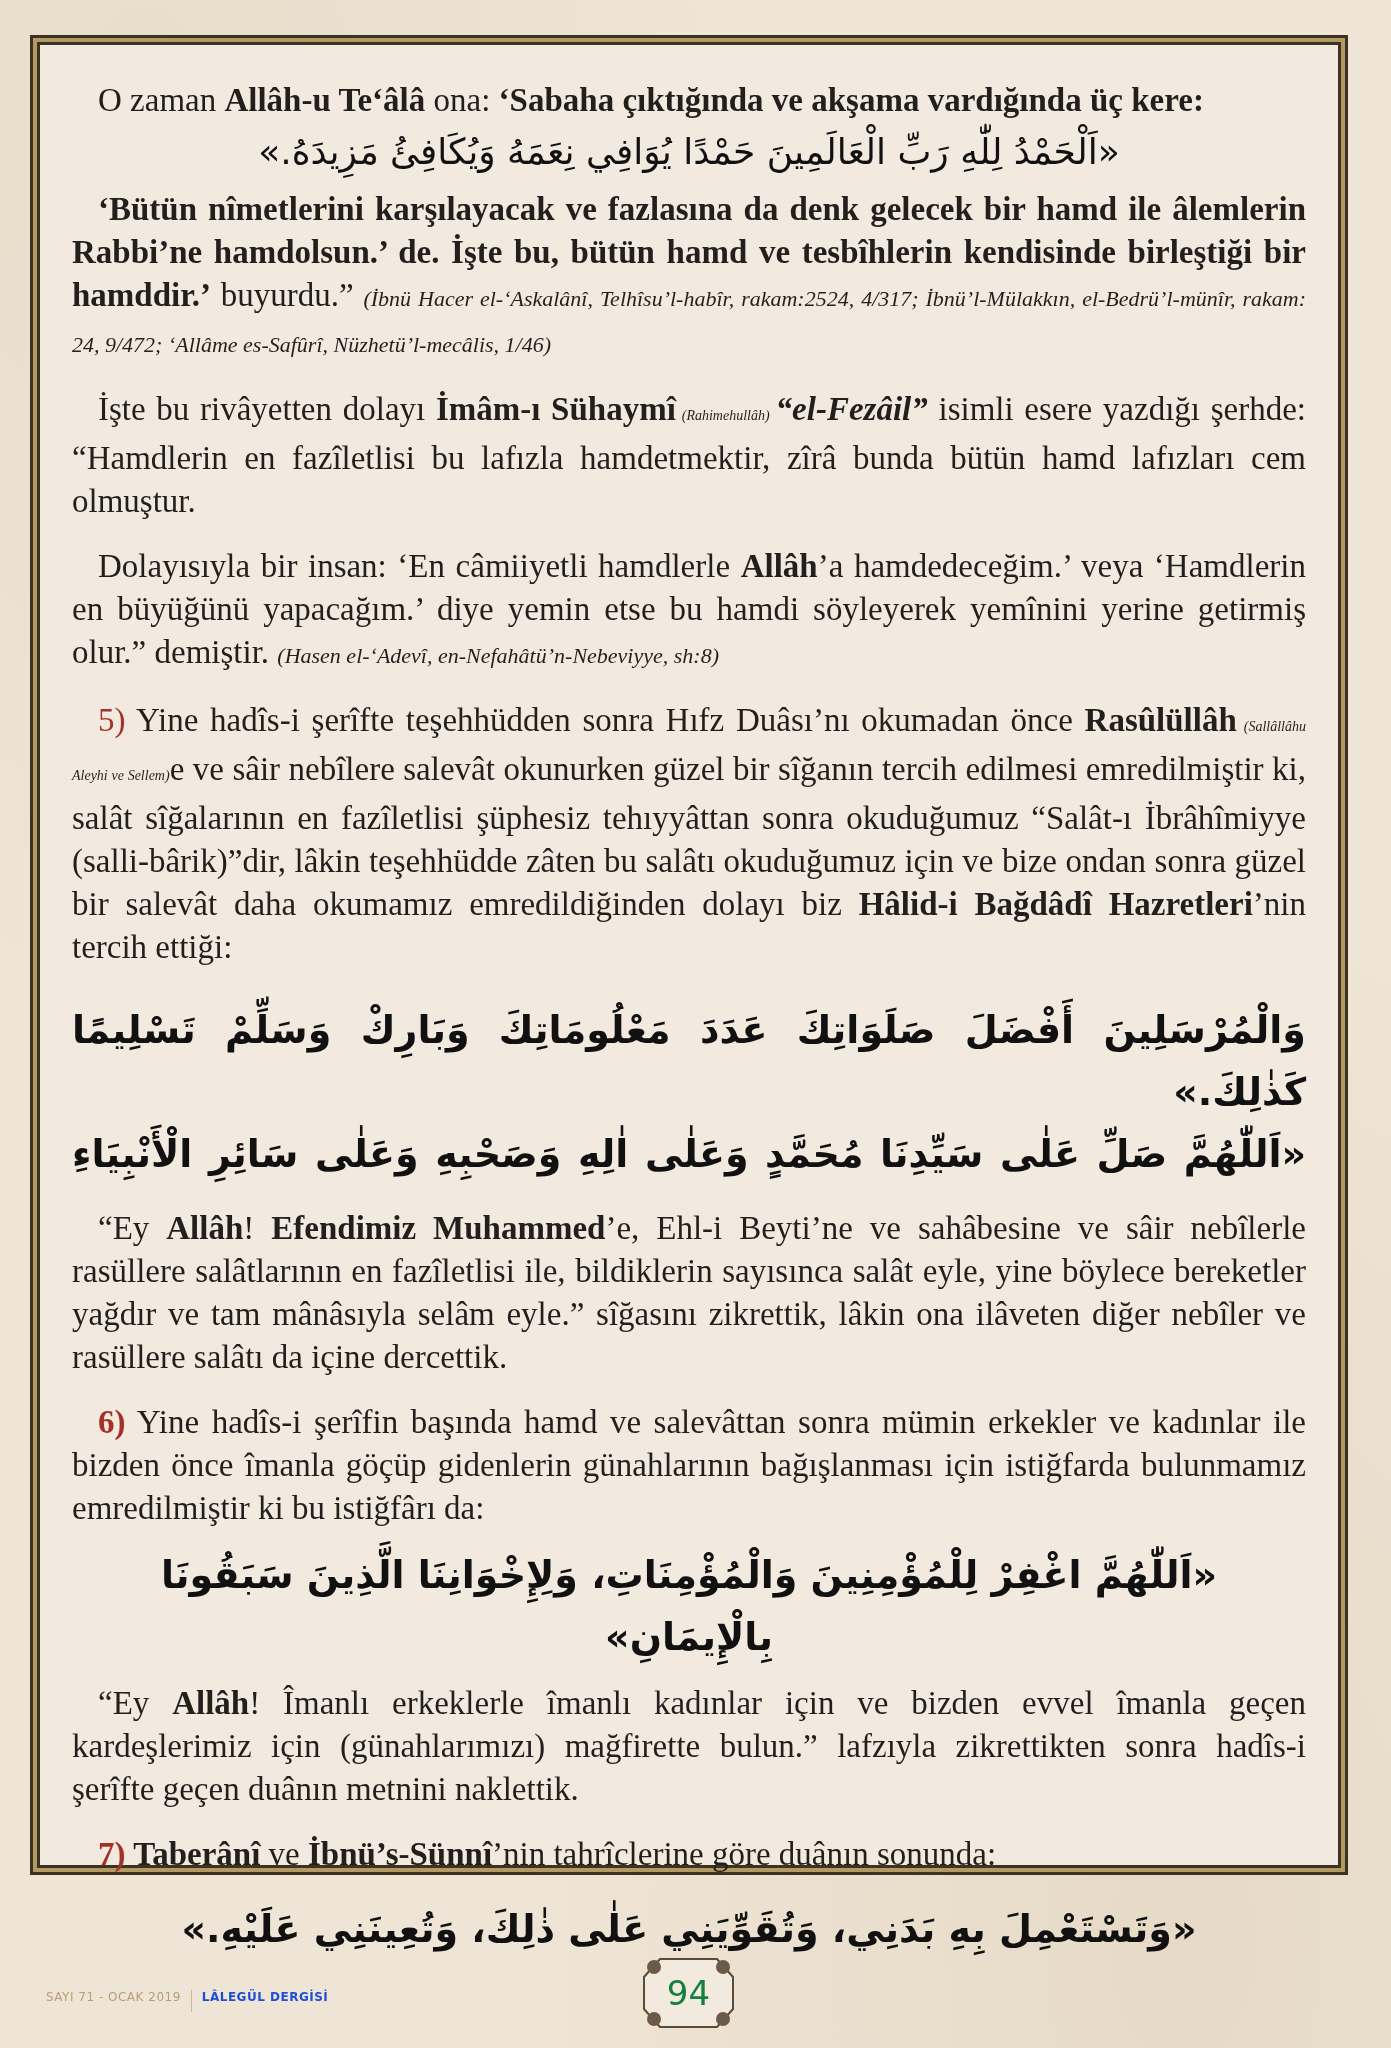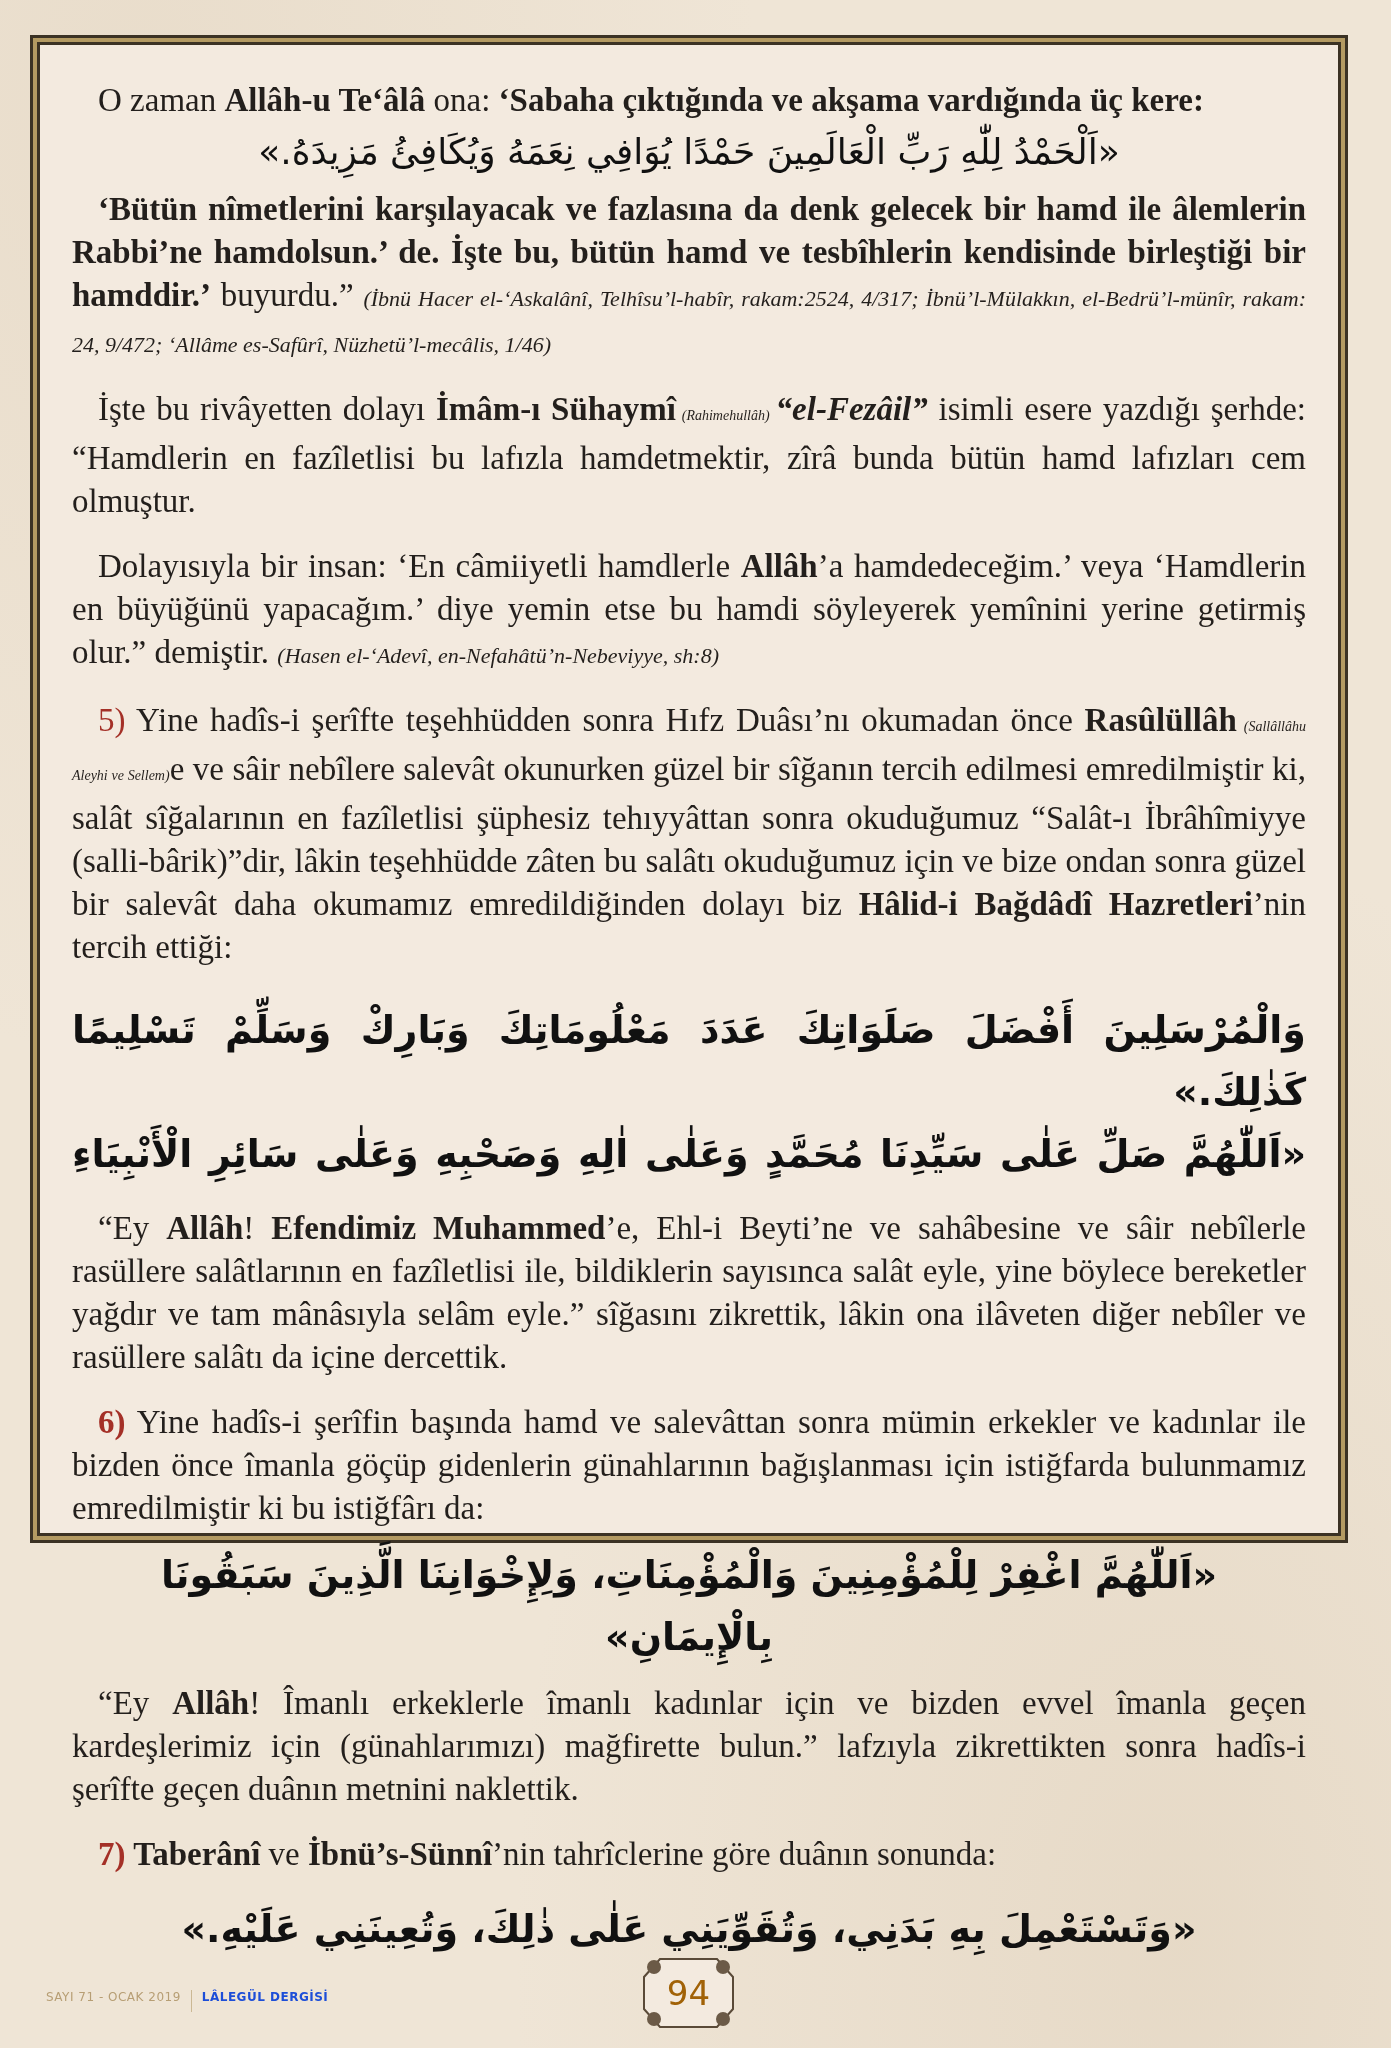--- a/index.html
+++ b/index.html
@@ -10,21 +10,21 @@
     color:#231f1c;
   }
   .page-bg {
     position:absolute; inset:0;
     background:
       radial-gradient(ellipse at 85% 95%, rgba(214,196,170,0.35), transparent 40%),
       radial-gradient(ellipse at 10% 5%, rgba(214,196,170,0.25), transparent 35%),
       #efe5d6;
   }
   .frame {
-    position:absolute; left:30px; top:35px; width:1318px; height:1508px;
+    position:absolute; left:30px; top:35px; width:1318px; height:1840px;
     box-sizing:border-box;
     border:3px solid #3b3224;
     background:#b39a62;
     padding:4px;
   }
   .frame-inner {
     width:100%; height:100%; box-sizing:border-box;
     border:3px solid #3b3224;
     background:#f3eadf;
     position:relative;
@@ -54,21 +54,21 @@
     color:#b79e74; display:flex; 
   }
   .footer .sep { display:inline-block; width:1px; height:22px; background:#cbb894; margin:0 10px; }
   .footer .mag { font-weight:bold; color:#1d4ed8; }
   .page-badge {
     position:absolute; left:640px; top:1955px; width:97px; height:76px;
     display:flex; align-items:center; justify-content:center;
   }
   .page-badge svg { position:absolute; inset:0; }
   .page-badge span {
-    position:relative; font-family:"DejaVu Sans", sans-serif; font-size:34px; color:#a16207;
+    position:relative; font-family:"DejaVu Sans", sans-serif; font-size:34px; color:#15803d;
   }
 </style>
 </head>
 <body>
 
 <div class="page-bg"></div>
 
 <div class="frame">
   <div class="frame-inner">
     <div class="content">

